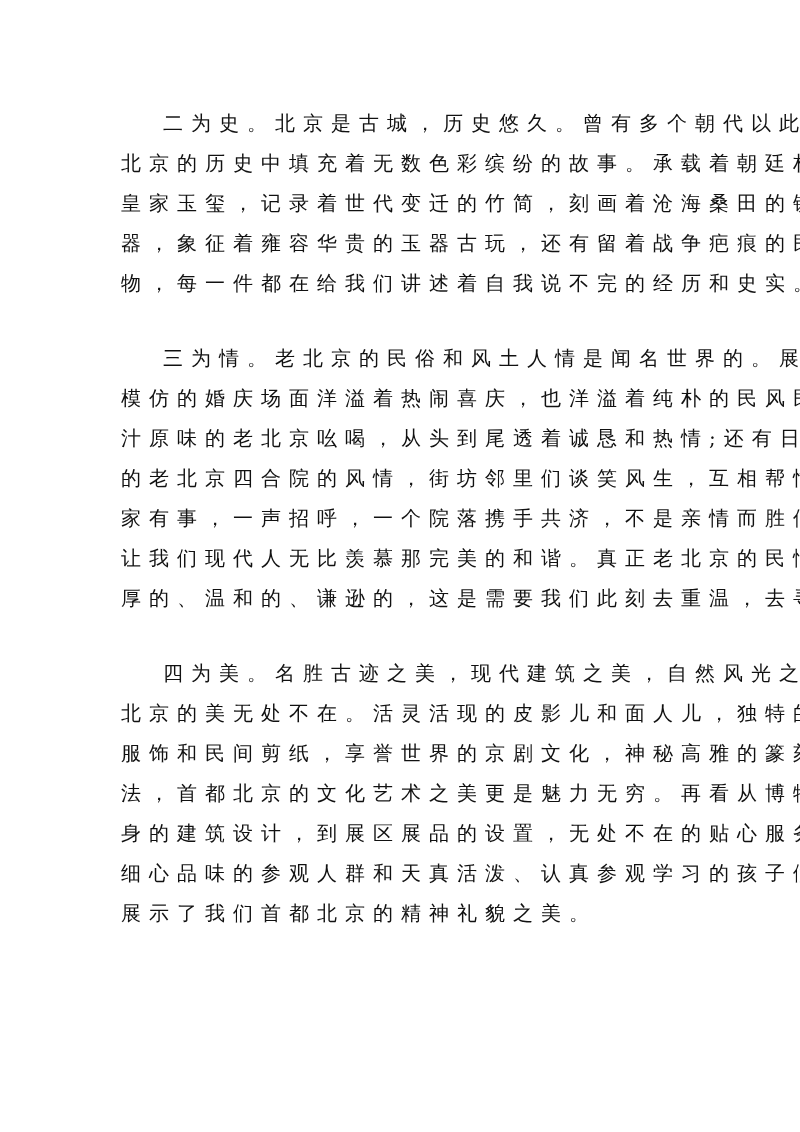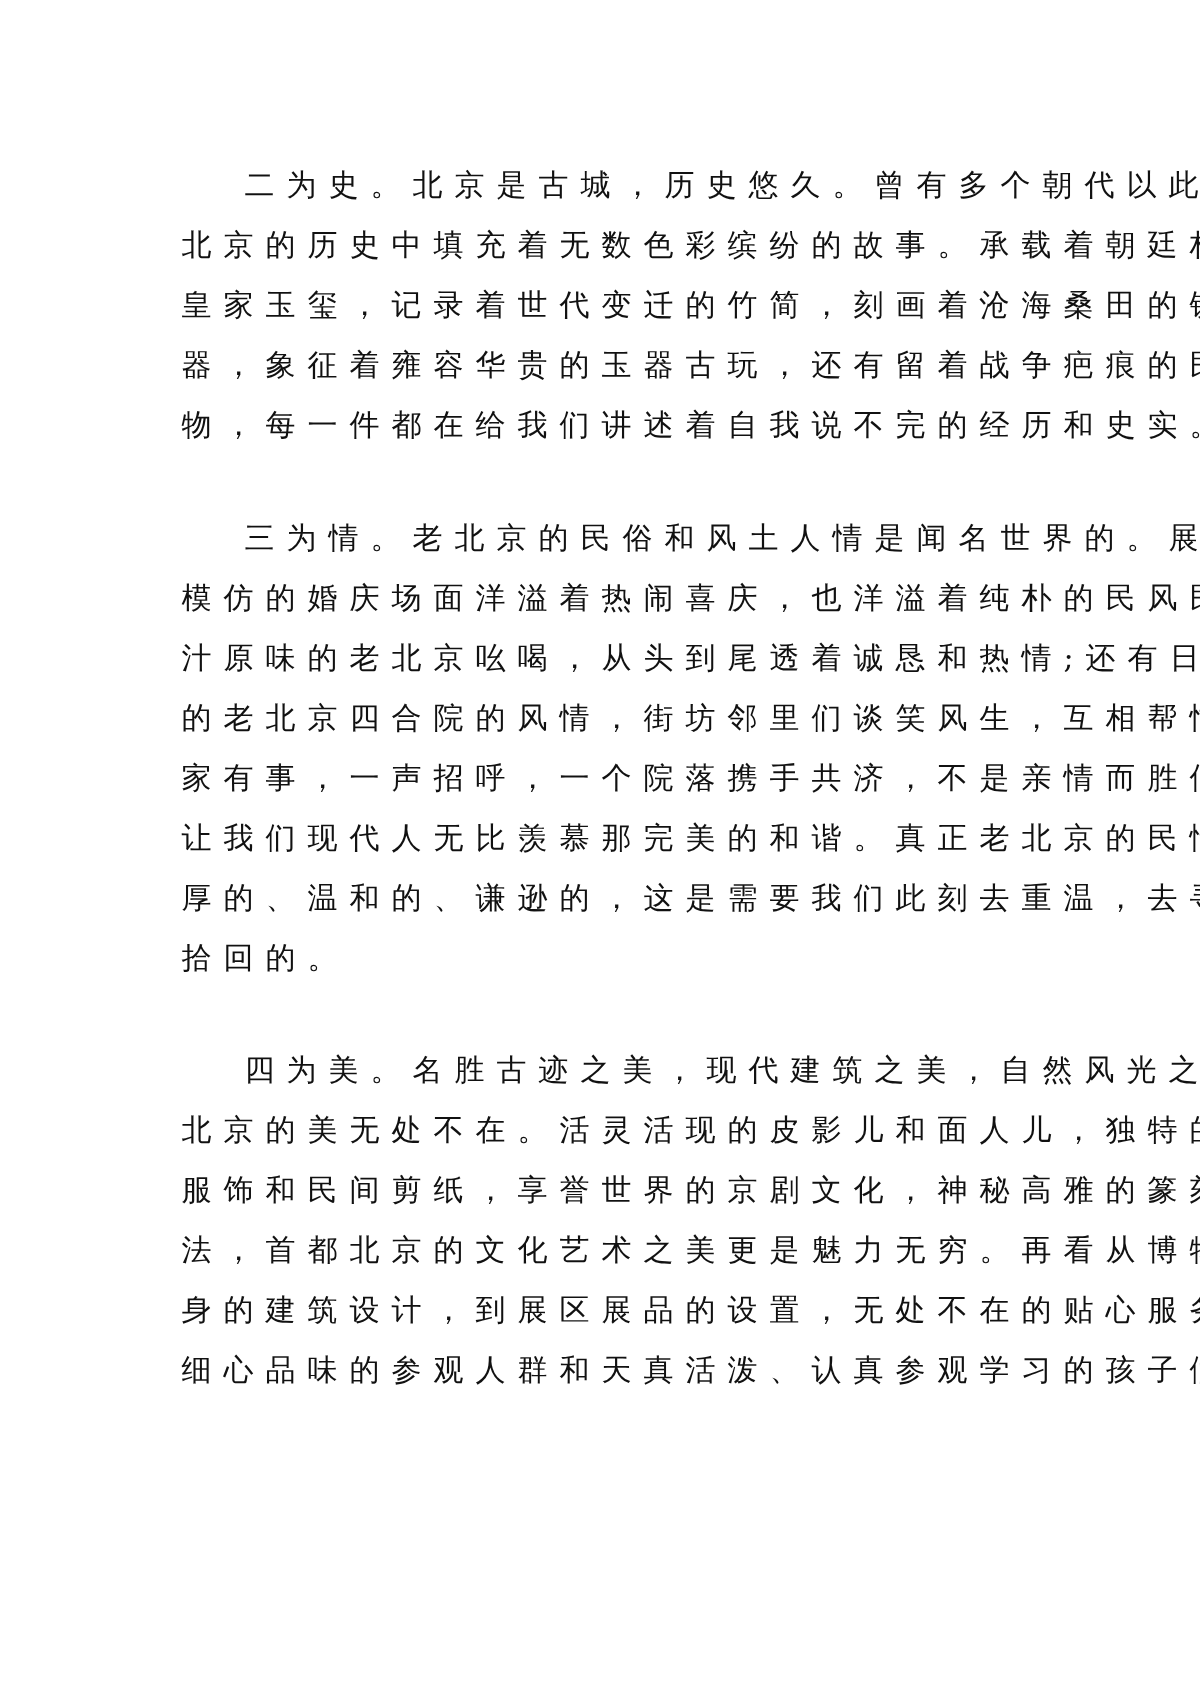--- a/index.html
+++ b/index.html
@@ -57,27 +57,27 @@
   <div class="gap-1"></div>
 
   <div class="para" style="text-indent:0">
     <span class="line first">三为情。老北京的民俗和风土人情是闻名世界的。展厅中</span>
     <span class="line">模仿的婚庆场面洋溢着热闹喜庆，也洋溢着纯朴的民风民情;原</span>
     <span class="line">汁原味的老北京吆喝，从头到尾透着诚恳和热情;还有日渐稀少</span>
     <span class="line">的老北京四合院的风情，街坊邻里们谈笑风生，互相帮忙，谁</span>
     <span class="line">家有事，一声招呼，一个院落携手共济，不是亲情而胜似亲情，</span>
     <span class="line">让我们现代人无比羡慕那完美的和谐。真正老北京的民情是淳</span>
     <span class="line">厚的、温和的、谦逊的，这是需要我们此刻去重温，去寻找和</span>
-    <span class="line">拾回的。</span>
   </div>
 
   <div class="gap-2"></div>
 
   <div class="para" style="text-indent:0">
     <span class="line first">四为美。名胜古迹之美，现代建筑之美，自然风光之美，</span>
     <span class="line">北京的美无处不在。活灵活现的皮影儿和面人儿，独特的传统</span>
     <span class="line">服饰和民间剪纸，享誉世界的京剧文化，神秘高雅的篆刻和书</span>
     <span class="line">法，首都北京的文化艺术之美更是魅力无穷。再看从博物馆本</span>
     <span class="line">身的建筑设计，到展区展品的设置，无处不在的贴心服务，到</span>
     <span class="line">细心品味的参观人群和天真活泼、认真参观学习的孩子们，也</span>
+    <span class="line">展示了我们首都北京的精神礼貌之美。</span>
   </div>
 
 </div>
 
 </body></html>

